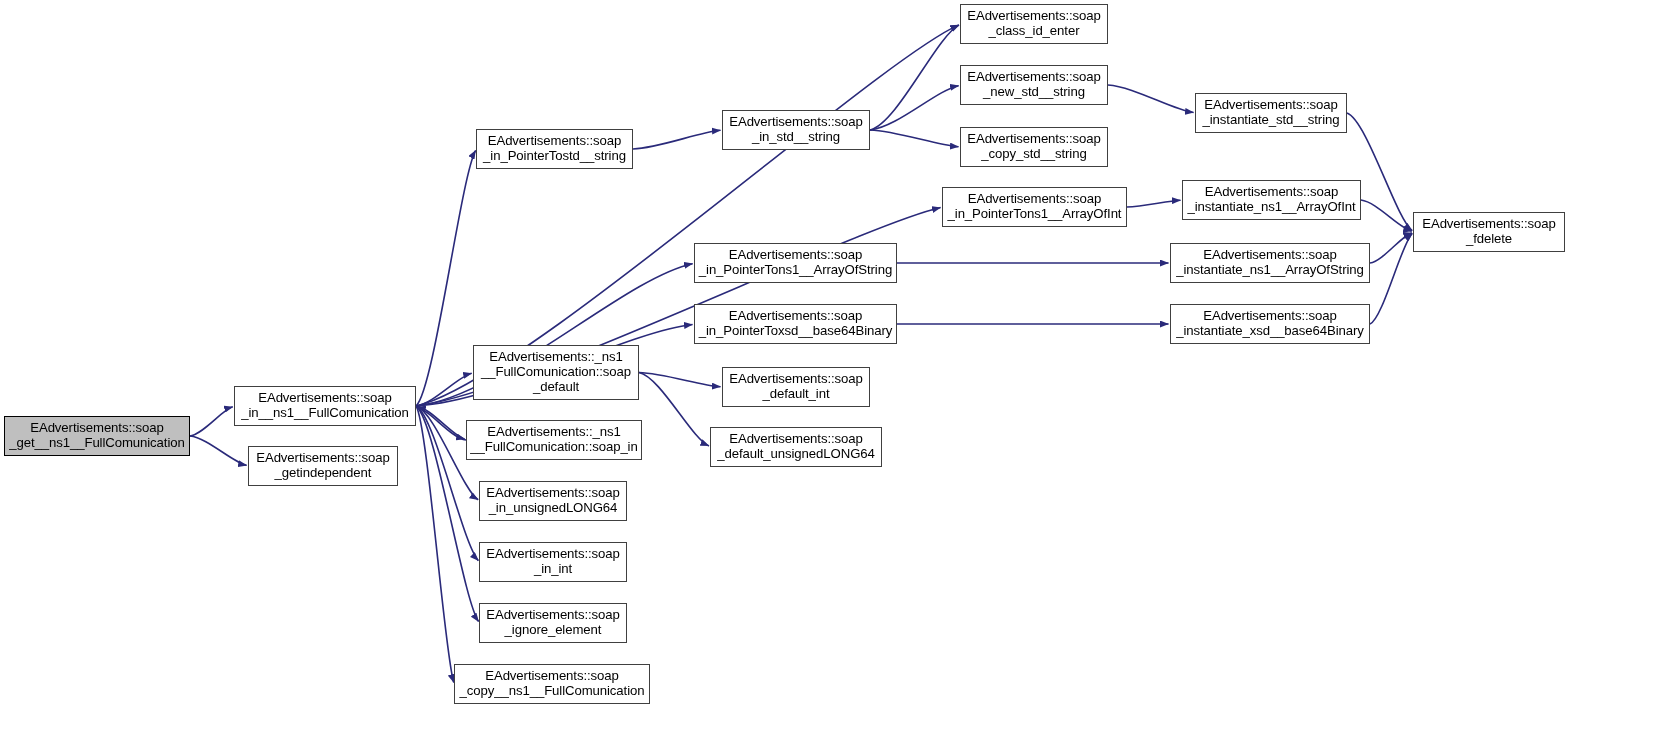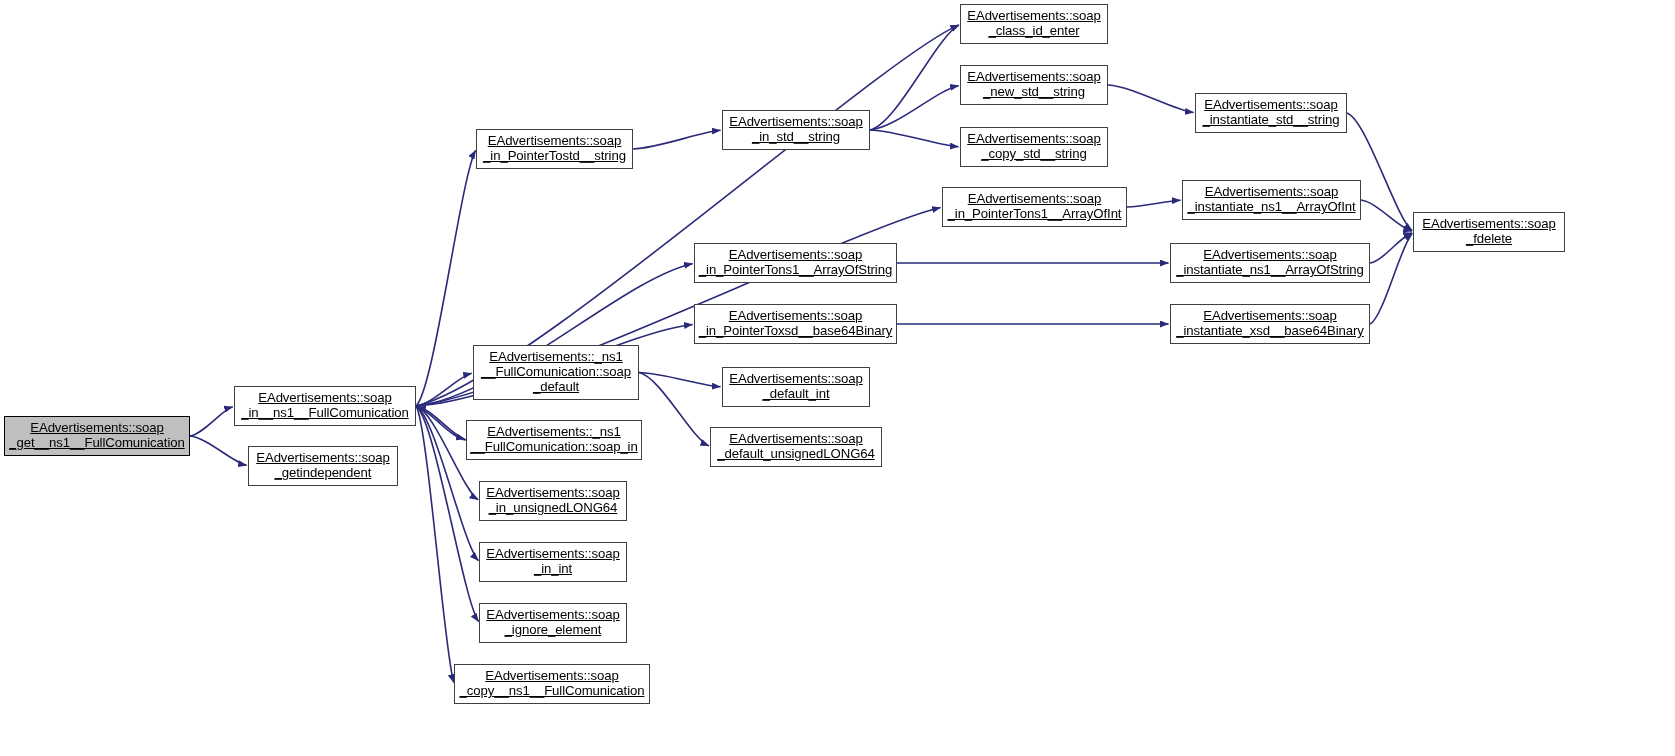--- a/index.html
+++ b/index.html
@@ -39,21 +39,20 @@
     white-space: pre-line;
     padding: 1px 3px;
   }
   .node.root {
     background: #bfbfbf;
     border-color: #000000;
   }
   .node .label {
     display: block;
     white-space: pre-line;
-    text-decoration: underline;
   }
 </style>
 </head>
 <body>
 
 <div id="graph">
   <svg id="edges" viewBox="0 0 1675 756">
     <defs>
       <marker id="arrow" markerWidth="9" markerHeight="7" refX="8.6" refY="3.5" orient="auto" markerUnits="userSpaceOnUse">
         <path d="M0,0 L9,3.5 L0,7 z" fill="#2a2a7a"></path>

